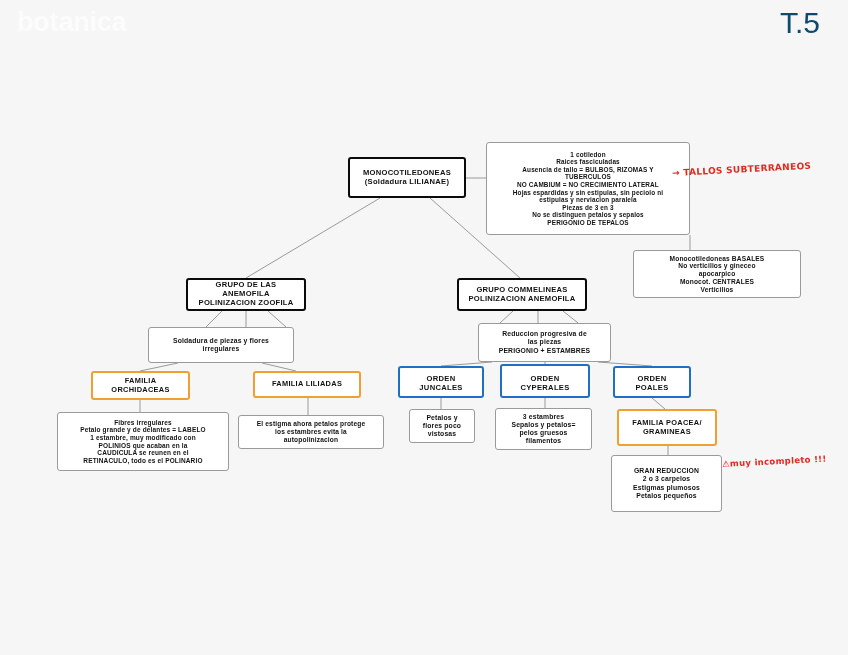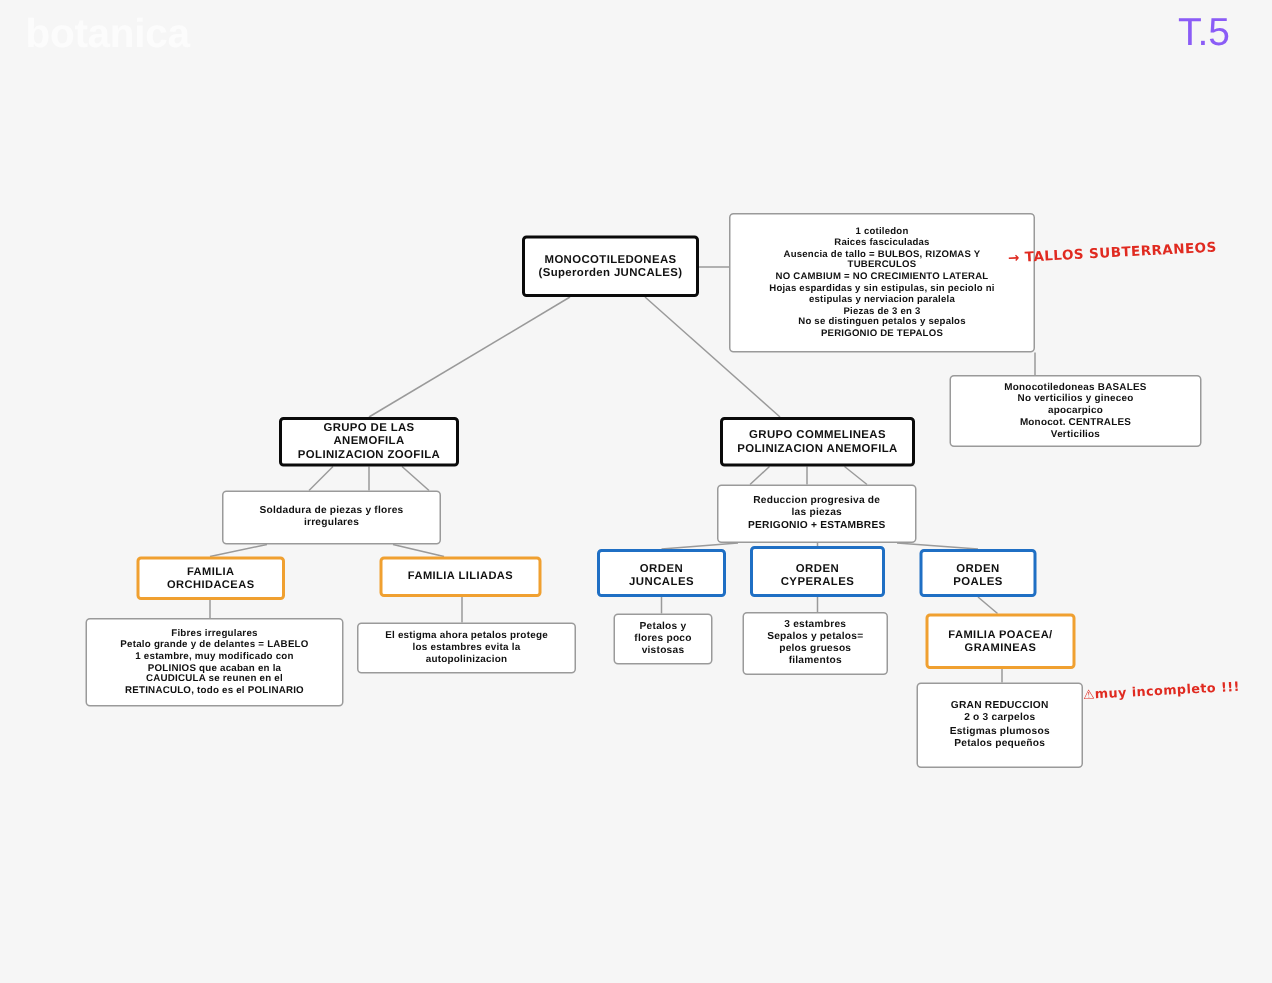--- a/index.html
+++ b/index.html
@@ -36,22 +36,22 @@
     font-size: 27px;
     font-weight: bold;
     color: #fcfcfc;
     letter-spacing: -0.2px;
     line-height: 1;
   }
   .topic-tag {
     position: absolute;
     right: 28px;
     top: 8px;
-    font-size: 26px;
-    color: #8b5cf6;
+    font-size: 30px;
+    color: #0c4a6e;
     font-weight: normal;
     line-height: 1;
   }
 
   .node {
     position: absolute;
     box-sizing: border-box;
     background: #ffffff;
     display: flex;
     align-items: center;
@@ -151,21 +151,21 @@
       <path d="M545,398 L545,408"></path>
 
       <path d="M652,398 L665,409"></path>
 
       <path d="M668,446 L668,455"></path>
     </g>
   </svg>
 
   <div class="node n-primary" style="left:348px; top:157px; width:118px; height:41px;">
     <span class="txt">MONOCOTILEDONEAS
-(Superorden JUNCALES)</span>
+(Soldadura LILIANAE)</span>
   </div>
 
   <div class="node n-info" style="left:486px; top:142px; width:204px; height:93px; font-size:6.4px;">
     <span class="txt">1 cotiledon
 Raices fasciculadas
 Ausencia de tallo = BULBOS, RIZOMAS Y
 TUBERCULOS
 NO CAMBIUM = NO CRECIMIENTO LATERAL
 Hojas espardidas y sin estipulas, sin peciolo ni
 estipulas y nerviacion paralela
@@ -184,21 +184,21 @@
 apocarpico
 Monocot. CENTRALES
 Verticilios</span>
   </div>
 
   <div class="node n-primary" style="left:186px; top:278px; width:120px; height:33px;">
     <span class="txt">GRUPO DE LAS ANEMOFILA
 POLINIZACION ZOOFILA</span>
   </div>
 
-  <div class="node n-primary" style="left:480px; top:278px; width:130px; height:33px;">
+  <div class="node n-primary" style="left:457px; top:278px; width:130px; height:33px;">
     <span class="txt">GRUPO COMMELINEAS
 POLINIZACION ANEMOFILA</span>
   </div>
 
   <div class="node n-info" style="left:148px; top:327px; width:146px; height:36px; font-size:6.8px;">
     <span class="txt">Soldadura de piezas y flores
 irregulares</span>
   </div>
 
   <div class="node n-info" style="left:478px; top:323px; width:133px; height:39px; font-size:6.8px;">

